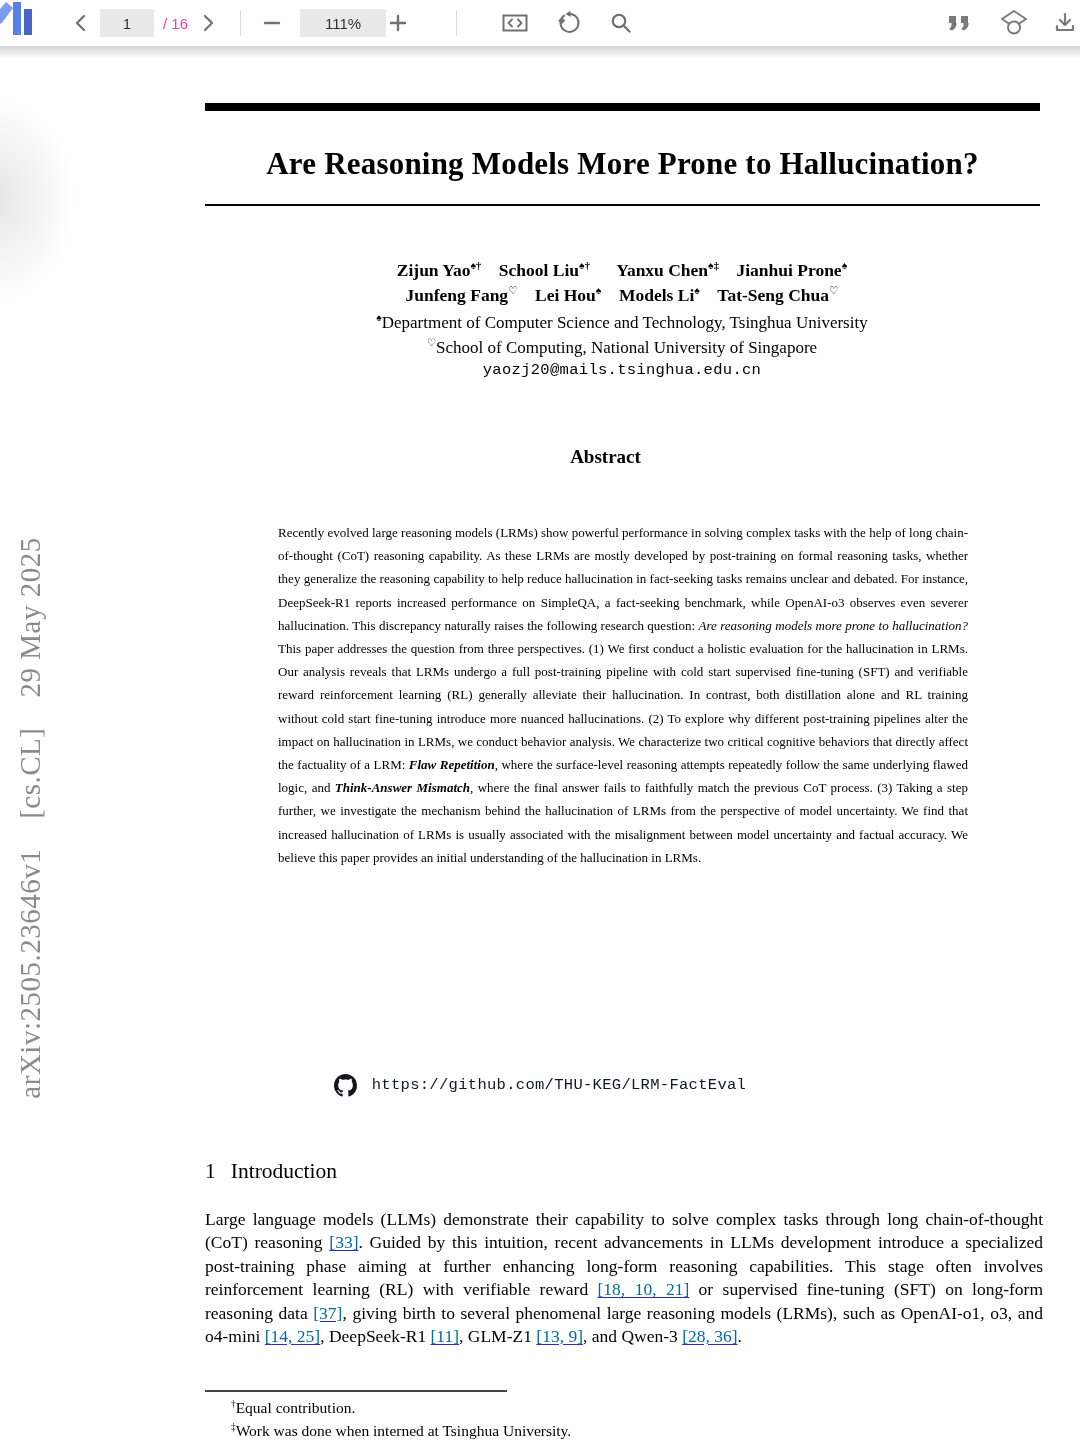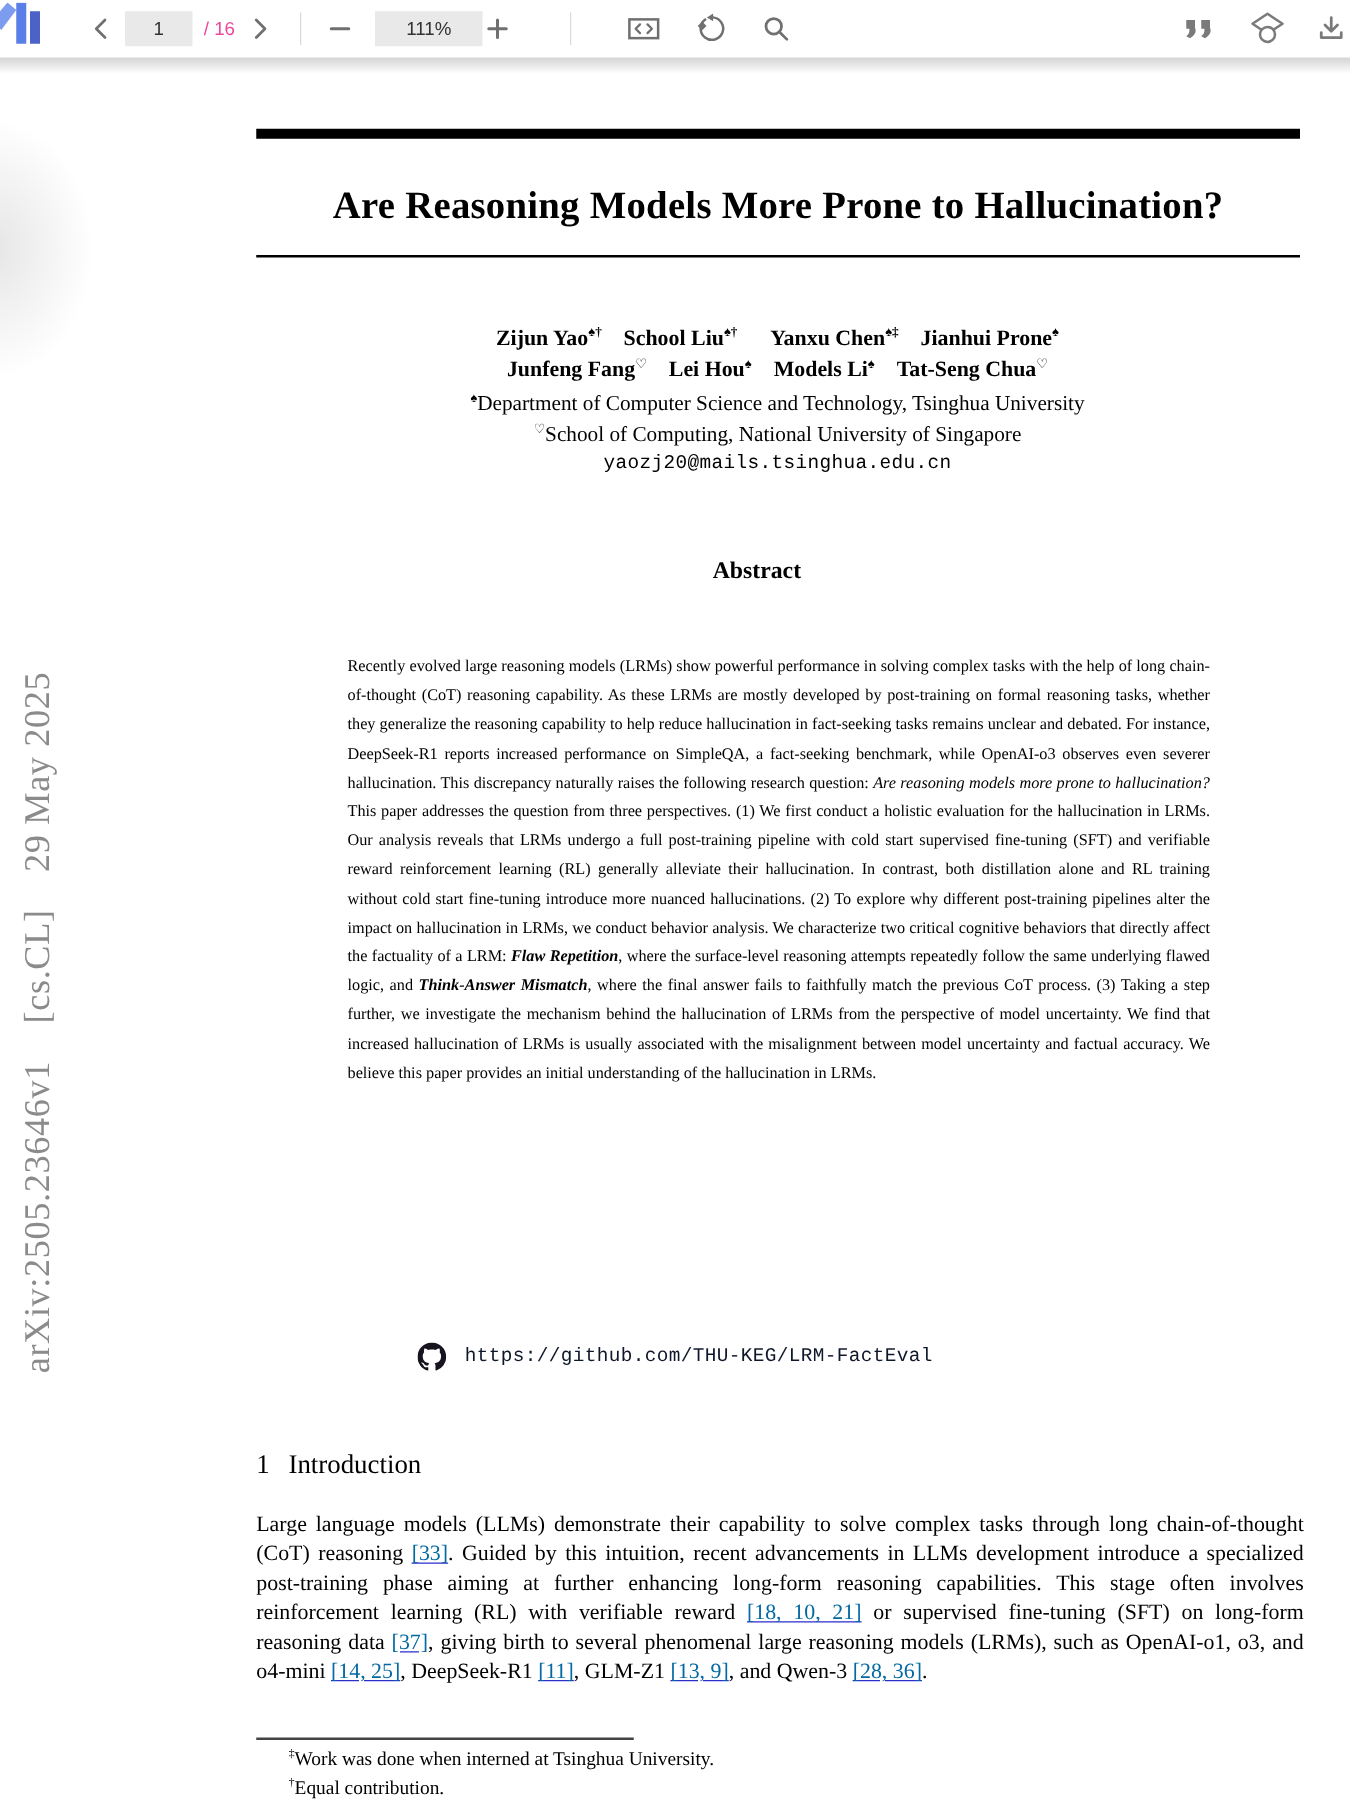--- a/index.html
+++ b/index.html
@@ -192,16 +192,16 @@
 
   <div class="sec-head">
     <span class="num">1</span><span>Introduction</span>
   </div>
 
   <div class="intro-body"><span>Large language models (LLMs) demonstrate their capability to solve complex tasks through long chain-of-thought (CoT) reasoning </span><span class="sg-cite">[33]</span><span>. Guided by this intuition, recent advancements in LLMs development introduce a specialized post-training phase aiming at further enhancing long-form reasoning capabilities. This stage often involves reinforcement learning (RL) with verifiable reward </span><span class="sg-cite">[18, 10, 21]</span><span> or supervised fine-tuning (SFT) on long-form reasoning data </span><span class="sg-cite">[37]</span><span>, giving birth to several phenomenal large reasoning models (LRMs), such as OpenAI-o1, o3, and o4-mini </span><span class="sg-cite">[14, 25]</span><span>, DeepSeek-R1 </span><span class="sg-cite">[11]</span><span>, GLM-Z1 </span><span class="sg-cite">[13, 9]</span><span>, and Qwen-3 </span><span class="sg-cite">[28, 36]</span><span>.</span></div>
 
   <div class="fn-rule"></div>
 
   <div class="footnotes">
+    <div class="fn"><span class="sg-sup">†</span><span>Equal contribution.</span></div>
     <div class="fn"><span class="sg-sup">‡</span><span>Work was done when interned at Tsinghua University.</span></div>
-    <div class="fn"><span class="sg-sup">†</span><span>Equal contribution.</span></div>
   </div>
 </div>
 
 </body></html>

